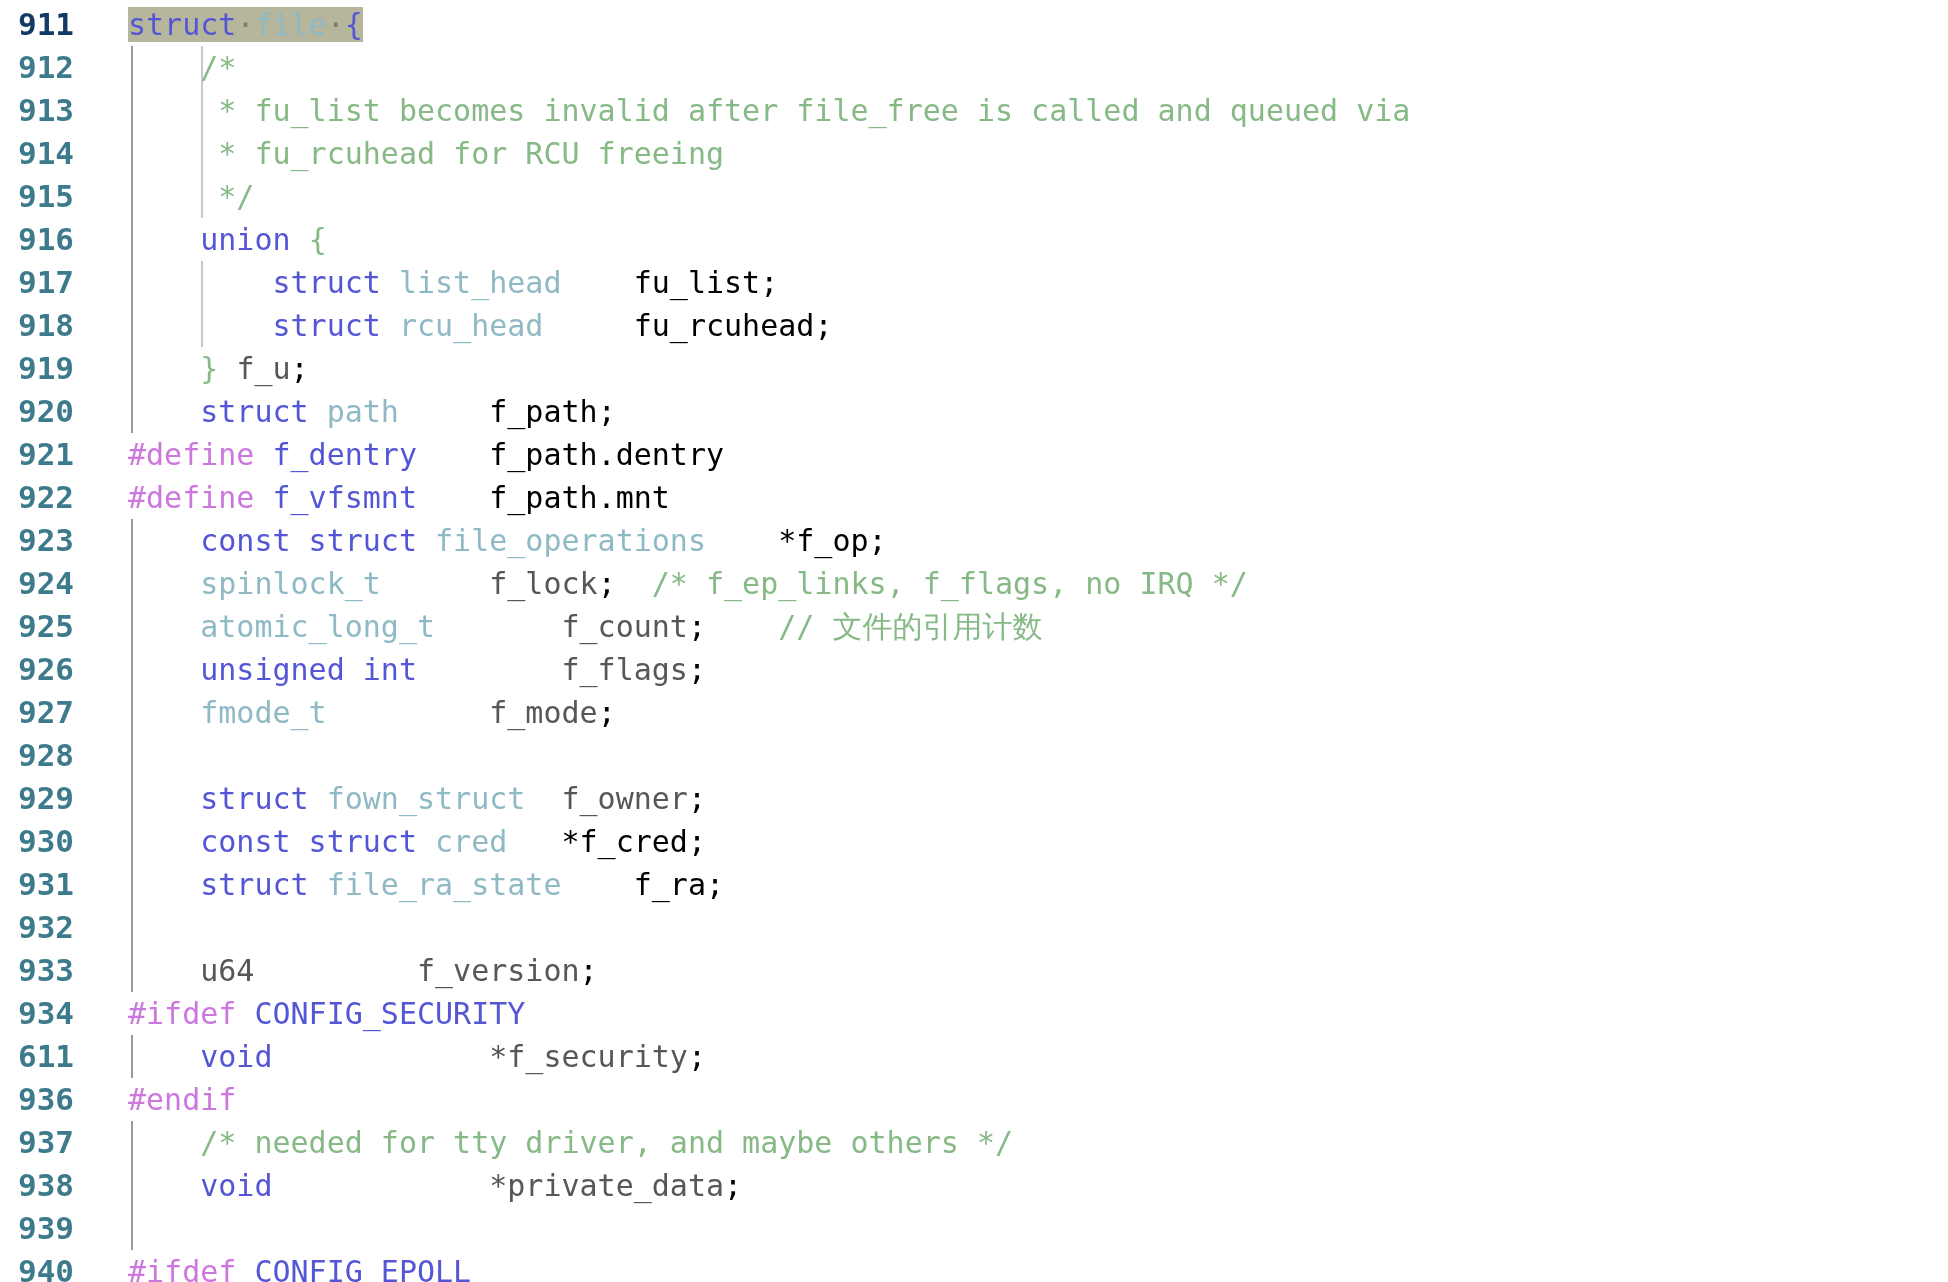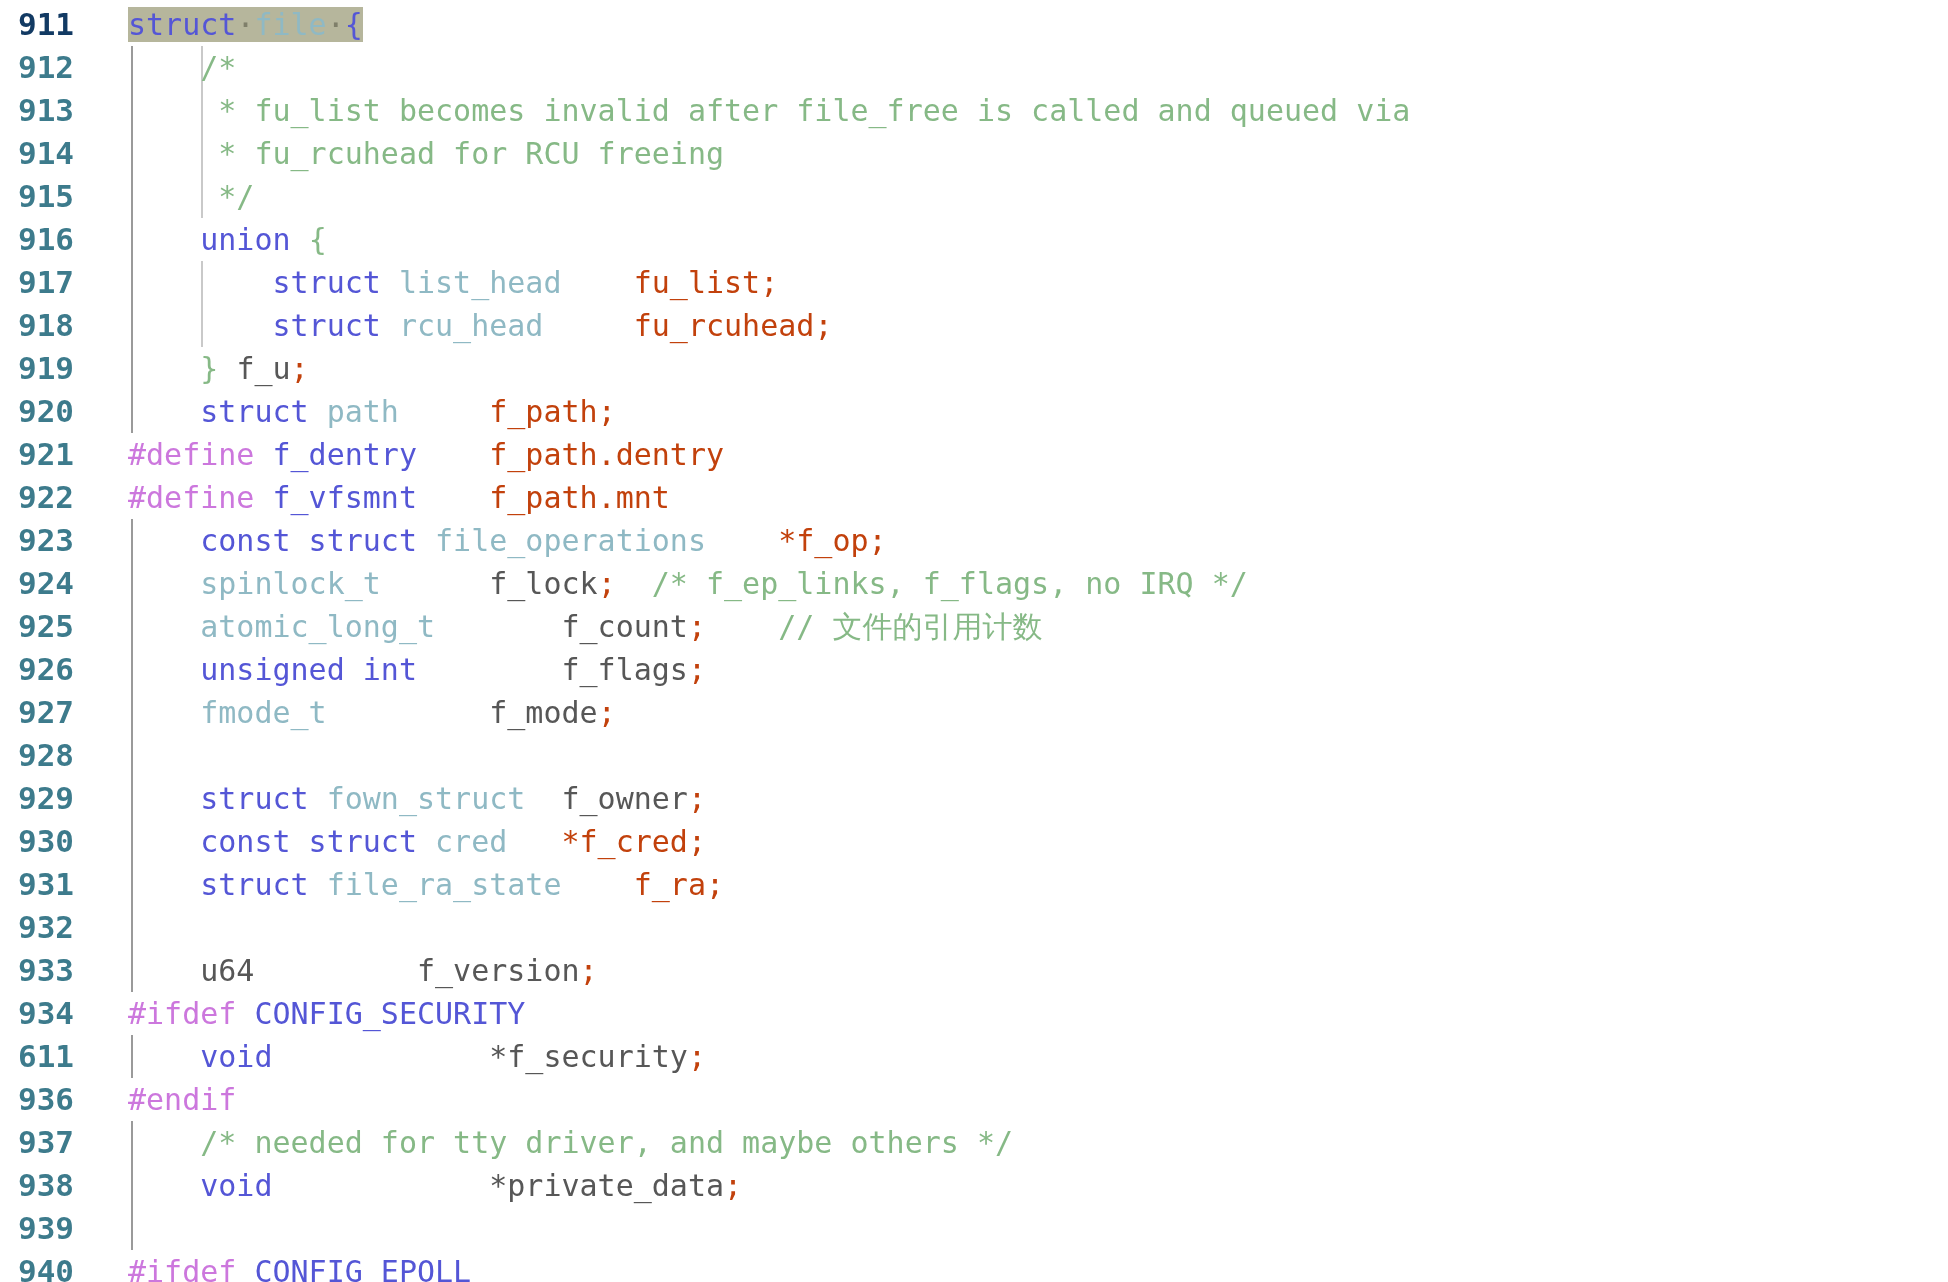--- a/index.html
+++ b/index.html
@@ -25,21 +25,21 @@
     font-family:"DejaVu Sans Mono","Liberation Mono",monospace;
   }
   
   .guide{position:absolute;top:0;width:2px;height:43px;background:#c9c9c9;}
   .guide.g0{background:#9a9a9a;left:131px;}
   .guide.g1{left:201px;}
 
   
   .kw   {color:#5456d6;}
   .typ  {color:#8fb9c4;}
-  .id   {color:#c2410c;}
+  .id   {color:#000000;}
   .cmt  {color:#86b986;}
   .pre  {color:#cc77dd;}
   .pun  {color:#86b986;}
   .plain{color:#575757;}
   .mac  {color:#5456d6;}
   .sel  {background:#b6b69c;}
   .ws   {color:#7f7f6a;}
 </style>
 </head>
 <body>

